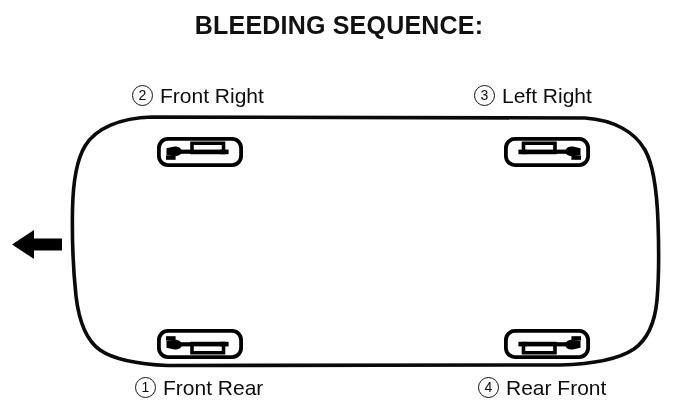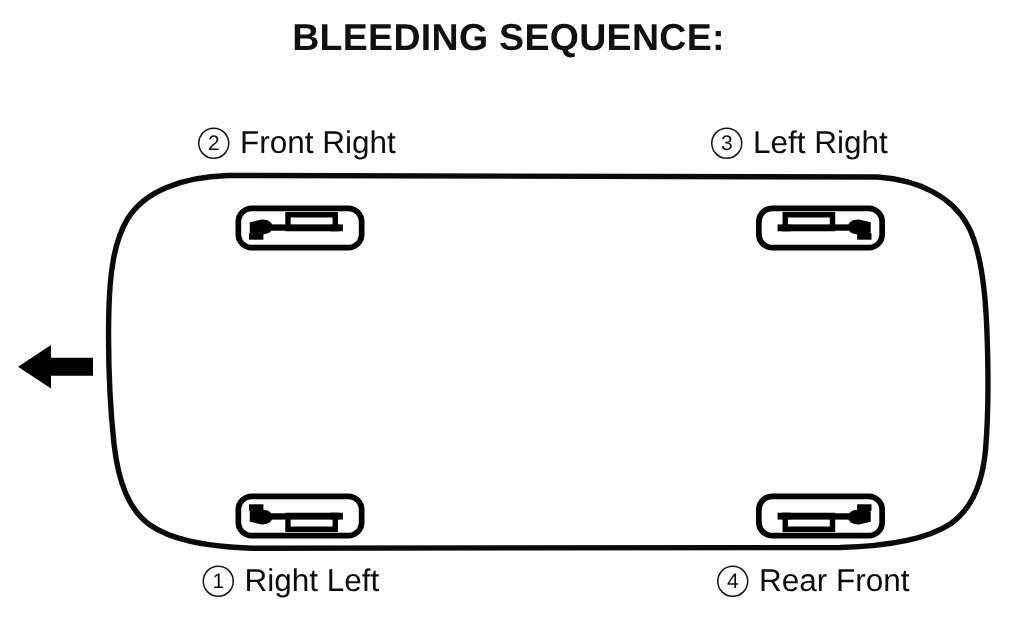--- a/index.html
+++ b/index.html
@@ -153,21 +153,21 @@
     <span class="caption">Front Right</span>
   </div>
 
   <div id="label-rear-right" class="corner-label">
     <span class="circled">3</span>
     <span class="caption">Left Right</span>
   </div>
 
   <div id="label-front-left" class="corner-label">
     <span class="circled">1</span>
-    <span class="caption">Right Left</span>
+    <span class="caption">Front Rear</span>
   </div>
 
   <div id="label-rear-left" class="corner-label">
     <span class="circled">4</span>
     <span class="caption">Rear Front</span>
   </div>
 
 </div>
 
 </body></html>

